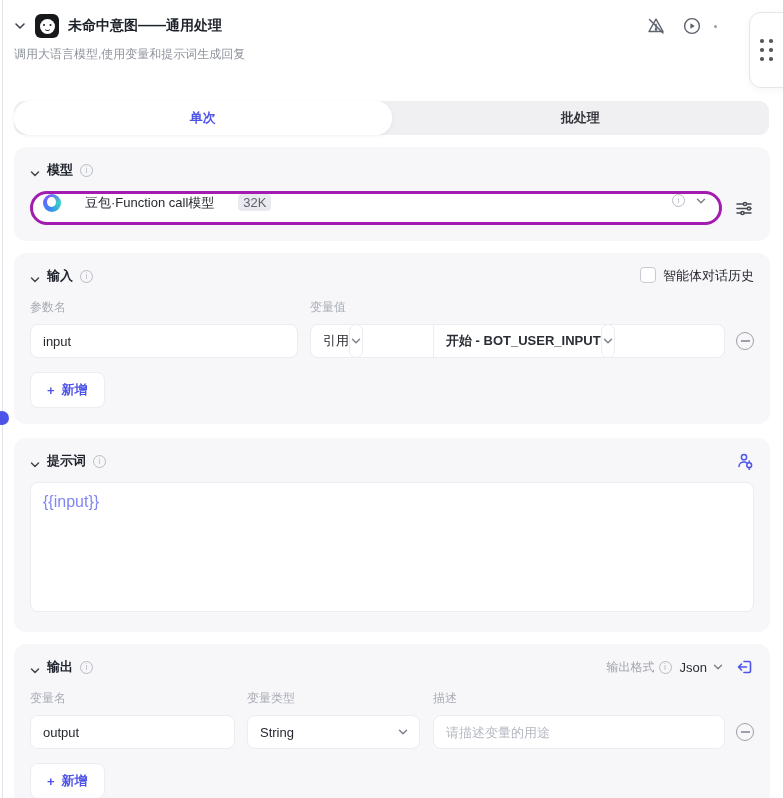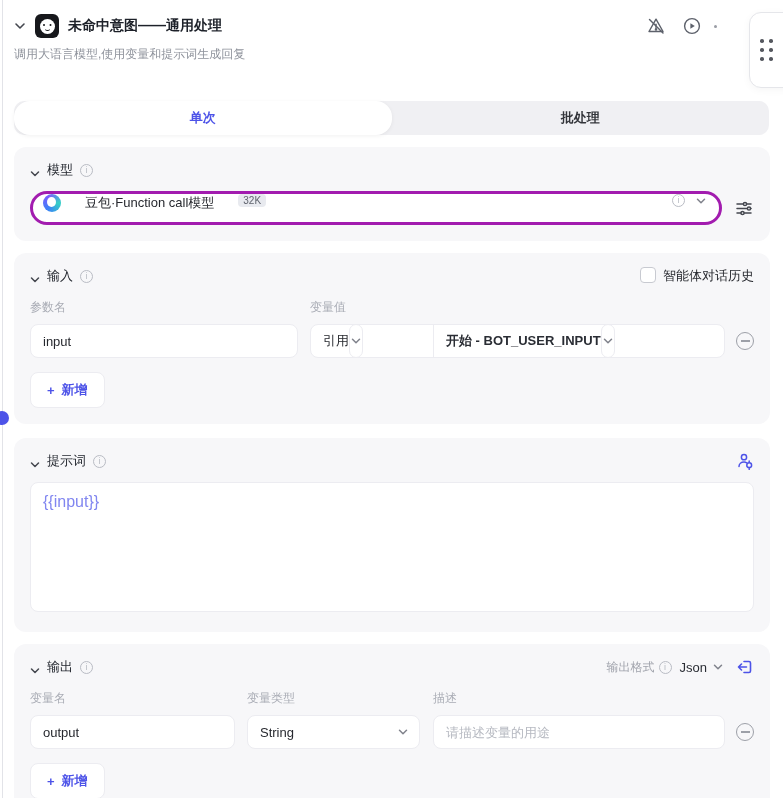--- a/index.html
+++ b/index.html
@@ -39,35 +39,35 @@
     display:flex; align-items:stretch; }
   .tab { flex:1; display:flex; align-items:center; justify-content:center; font-size:13px;
     color:#33353a; font-weight:bold; cursor:pointer; }
   .tab.active { background:#fff; border-radius:16px; color:#4d53e8;
     box-shadow:0 1px 4px rgba(0,0,0,.06); }
 
   
   .section { margin:12px 13px 0 14px; background:#f7f7f9; border-radius:12px; padding:14px 16px 16px 16px; }
   .sec-head { display:flex; align-items:center; gap:7px; }
   .sec-chev { width:10px; height:10px; }
-  .sec-title { font-size:13px; font-weight:normal; color:#1d2129; }
+  .sec-title { font-size:13px; font-weight:bold; color:#1d2129; }
   .info-i { width:13px; height:13px; border:1px solid #b9bcc4; border-radius:50%; color:#b9bcc4;
     font-size:9px; line-height:11px; text-align:center; font-style:normal; flex:0 0 auto; }
   .sec-head-right { margin-left:auto; display:flex; align-items:center; gap:8px; }
 
   
   .model-row { margin-top:12px; display:flex; align-items:center; gap:12px; }
   .model-select { flex:1; height:34px; background:#fff; border:3px solid #a21caf; border-radius:17px;
     display:flex; align-items:flex-start; gap:24px; padding:0 12px 0 10px; cursor:pointer; }
   .doubao-logo { width:18px; height:18px; border-radius:50%;
     background:conic-gradient(from 210deg,#3b82f6,#7c5bff,#35d1c5,#3b82f6); position:relative; flex:0 0 auto; }
   .doubao-logo::after { content:""; position:absolute; left:4px; top:3px; width:9px; height:10px;
     border-radius:50%; background:#fff; }
   .model-name { font-size:13px; color:#26282e; }
-  .badge { background:#e8eaef; color:#5f636d; font-size:10px; border-radius:4px; padding:1px 5px; }
+  .badge { background:#e8eaef; color:#5f636d; font-size:13px; border-radius:4px; padding:1px 5px; }
   .model-right { margin-left:auto; display:flex; align-items:center; gap:10px; color:#8a8d96; }
   .adjust-icon { width:20px; height:20px; color:#44474f; flex:0 0 auto; cursor:pointer; }
 
   
   .col-labels { margin-top:14px; display:grid; font-size:12px; color:#a9acb5; }
   .labels-2 { grid-template-columns:280px 1fr; }
   .labels-3 { grid-template-columns:217px 186px 1fr;font-family:Liberation Serif, serif; }
   .field-row { margin-top:8px; display:flex; align-items:center; }
   .tbox { height:34px; background:#fff; border:1px solid #ececf1; border-radius:8px;
     font-size:13px; color:#26282e; padding:0 12px; outline:none;

